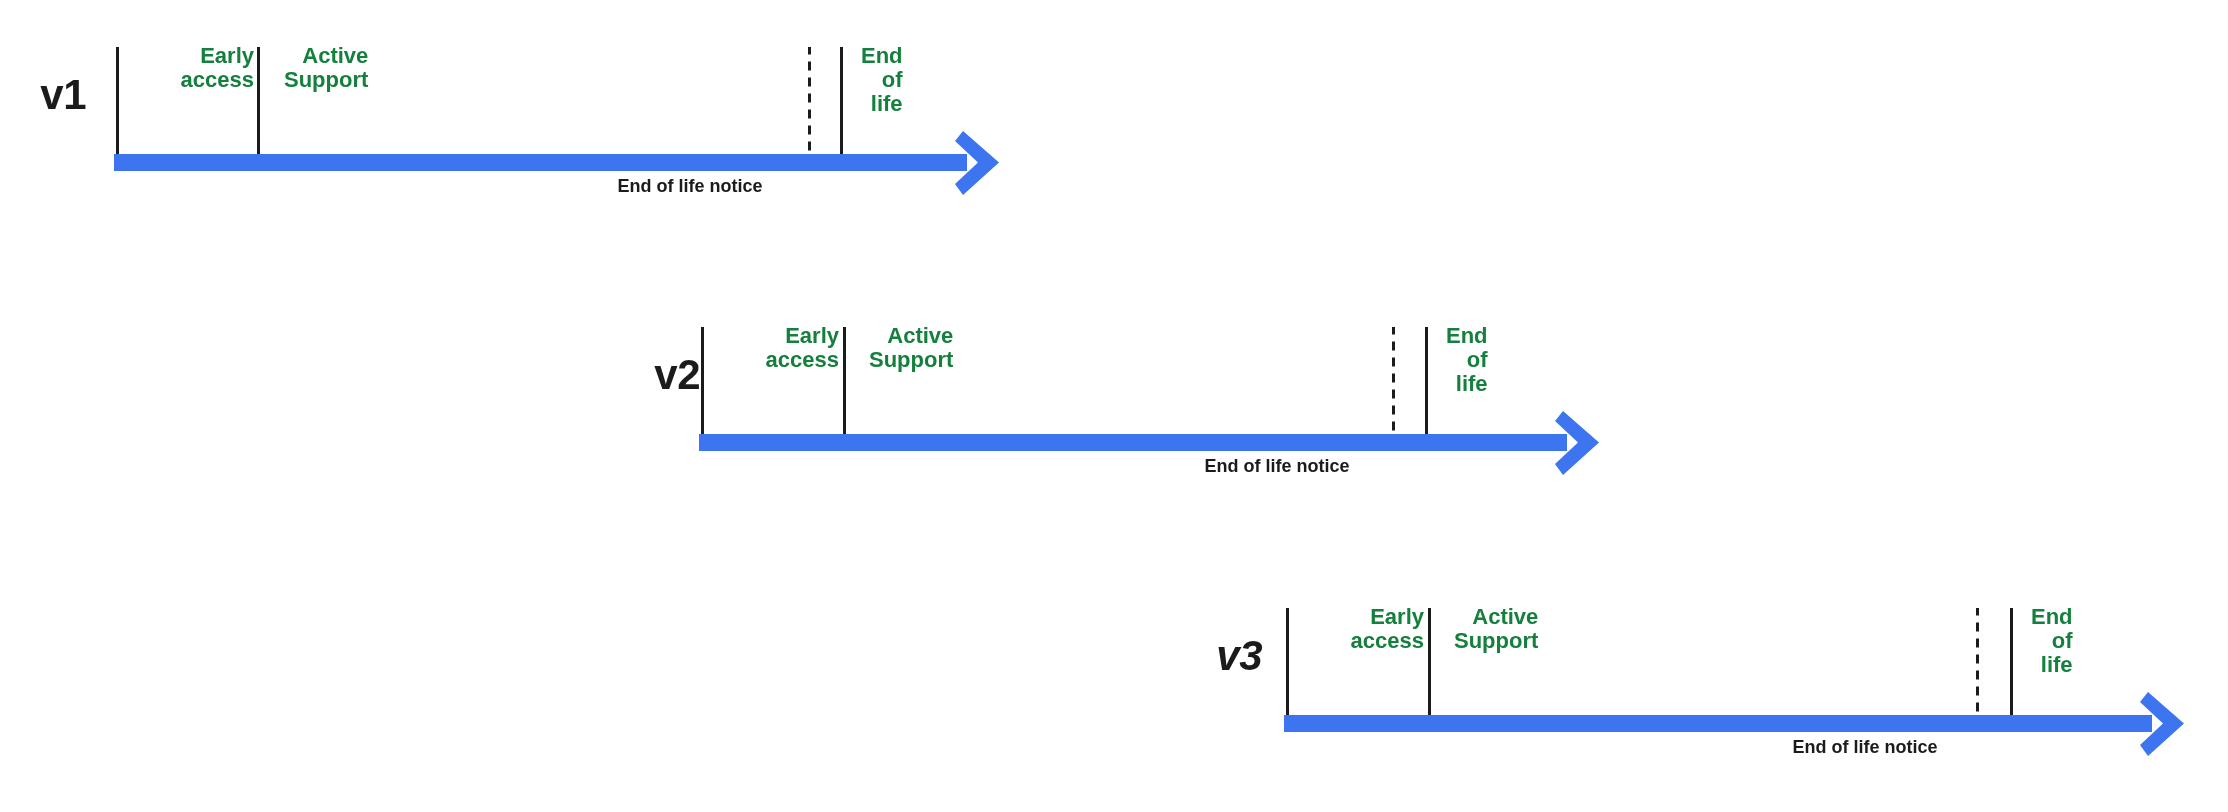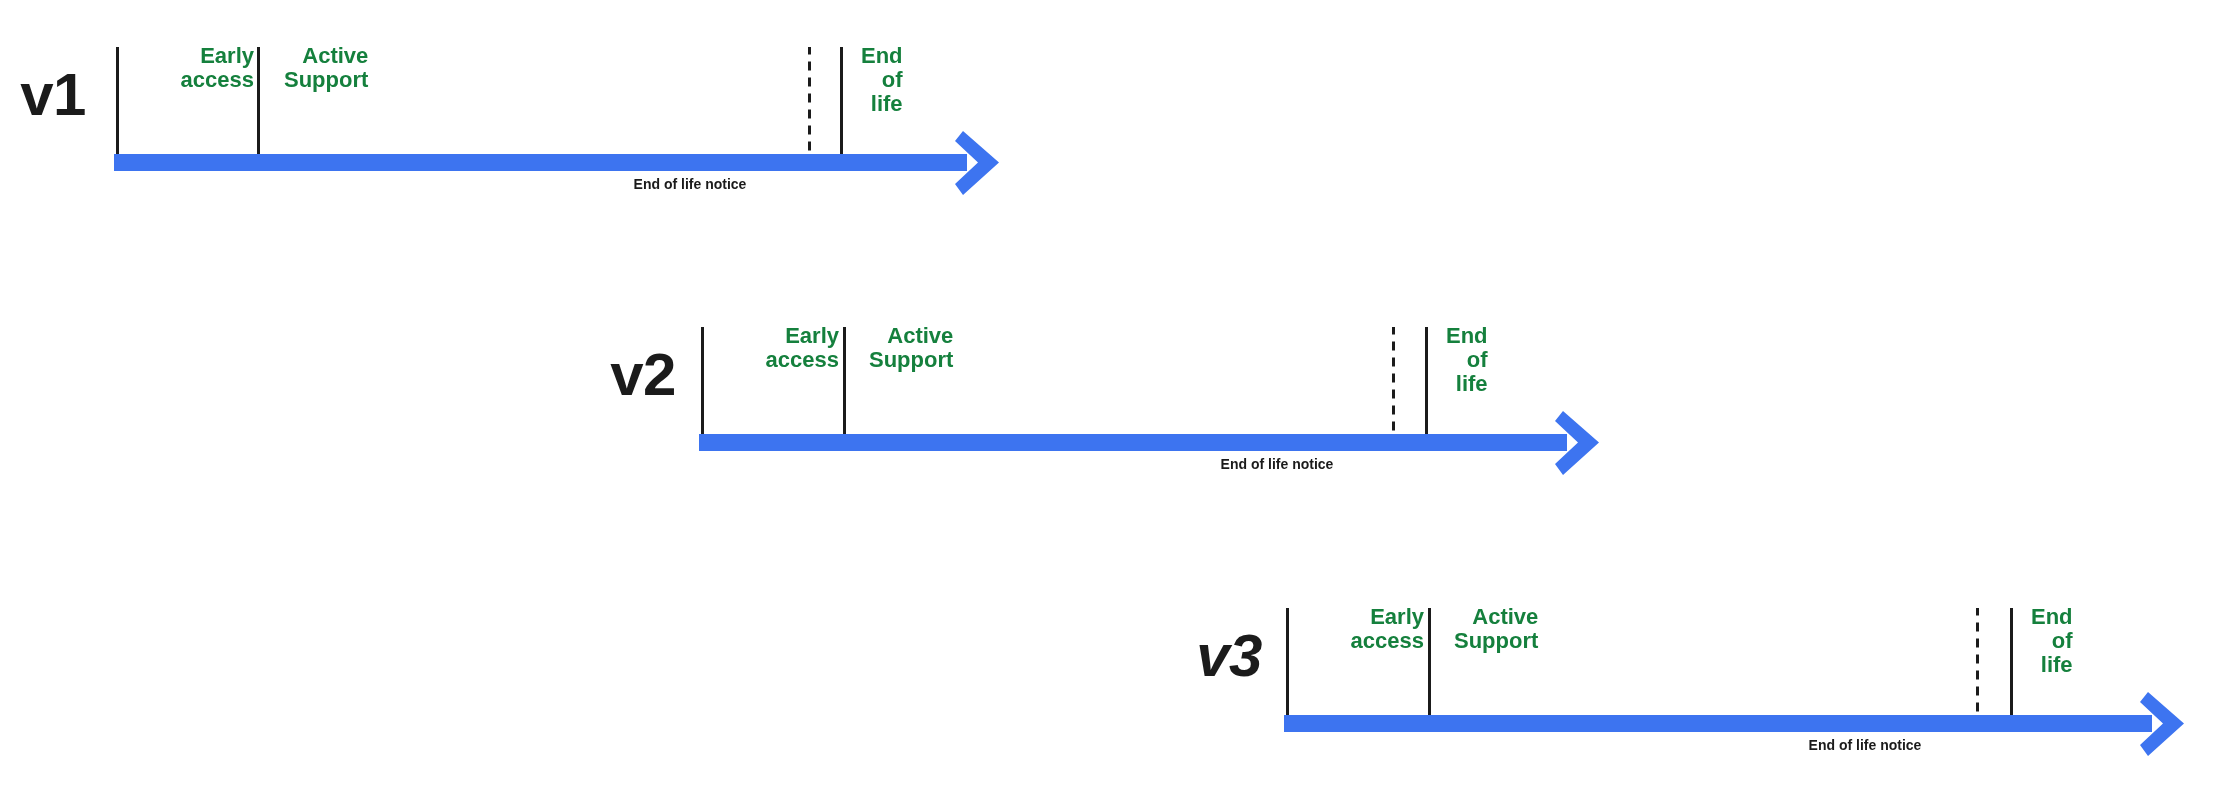--- a/index.html
+++ b/index.html
@@ -20,21 +20,21 @@
     overflow: hidden;
   }
   .timeline-row {
     position: absolute;
     left: 0;
     top: 0;
   }
   
   .version-label {
     position: absolute;
-    font-size: 60px;
+    font-size: 42px;
     font-weight: 700;
     color: #1b1b1b;
     letter-spacing: -0.5px;
     line-height: 1;
     white-space: nowrap;
     transform: translate(-100%, -50%);
   }
   
   .marker {
     position: absolute;
@@ -71,21 +71,21 @@
   .arrow-head {
     position: absolute;
     overflow: visible;
   }
   .arrow-head path {
     fill: #3d74f0;
   }
   
   .bar-caption {
     position: absolute;
-    font-size: 14px;
+    font-size: 18px;
     font-weight: 700;
     color: #1b1b1b;
     white-space: nowrap;
     transform: translateX(-50%);
   }
 </style>
 </head>
 <body>
 
 <div id="canvas">
@@ -107,21 +107,21 @@
     <div class="bar" style="left:114px; top:154px; width:853px;"></div>
     <svg class="arrow-head" style="left:955px; top:129px;" width="70" height="68" viewBox="0 0 70 68">
       <path d="M 8 2 L 0 12 L 23 33.5 L 0 55 L 8 66 L 44 33.5 Z"></path>
     </svg>
 
     <div class="bar-caption" style="left:690px; top:176px;">End of life notice</div>
   </div>
 
   <div class="timeline-row">
 
-    <div class="version-label" style="left:676px; top:375px;">v2</div>
+    <div class="version-label" style="left:700px; top:375px;">v2</div>
 
     <div class="marker solid" style="left:701px; top:327px; height:109px;"></div>
     <div class="marker solid" style="left:843px; top:327px; height:109px;"></div>
     <div class="marker dashed" style="left:1392px; top:327px; height:109px;"></div>
     <div class="marker solid" style="left:1425px; top:327px; height:109px;"></div>
 
     <div class="phase-label" style="left:721px; top:324px; width:118px;">Early
 access</div>
     <div class="phase-label" style="left:869px; top:324px;">Active Support</div>
     <div class="phase-label" style="left:1446px; top:324px;">End of life</div>

